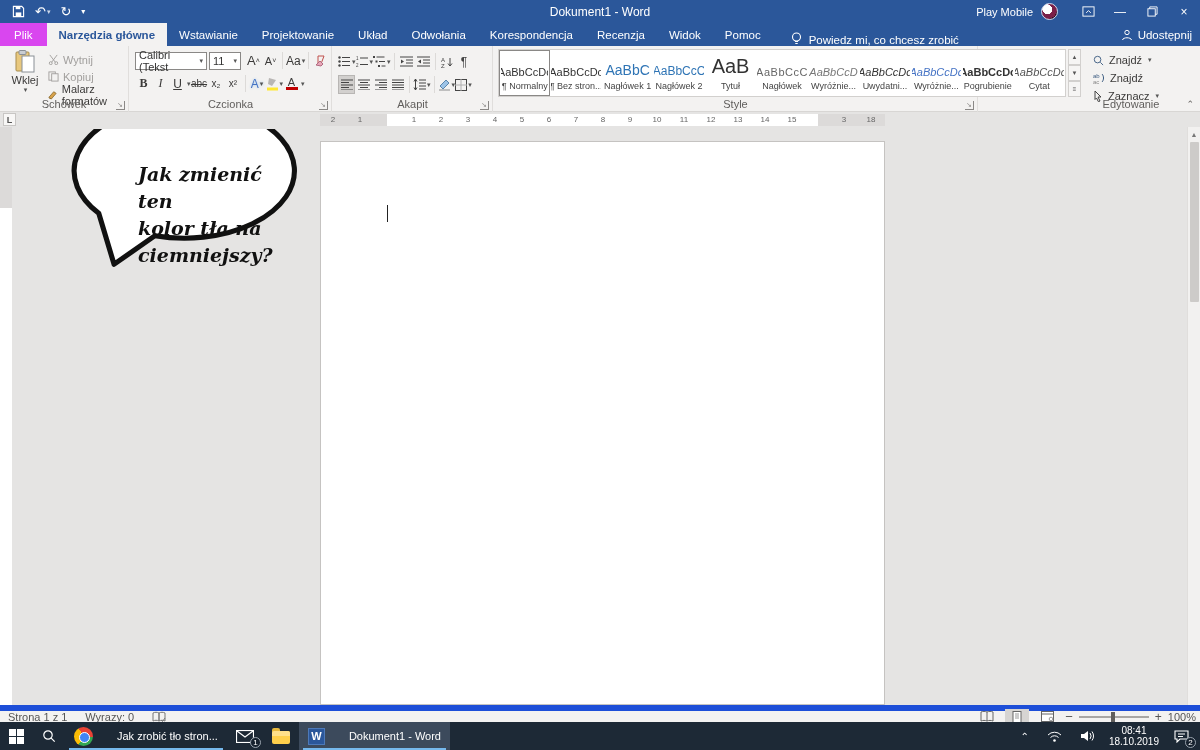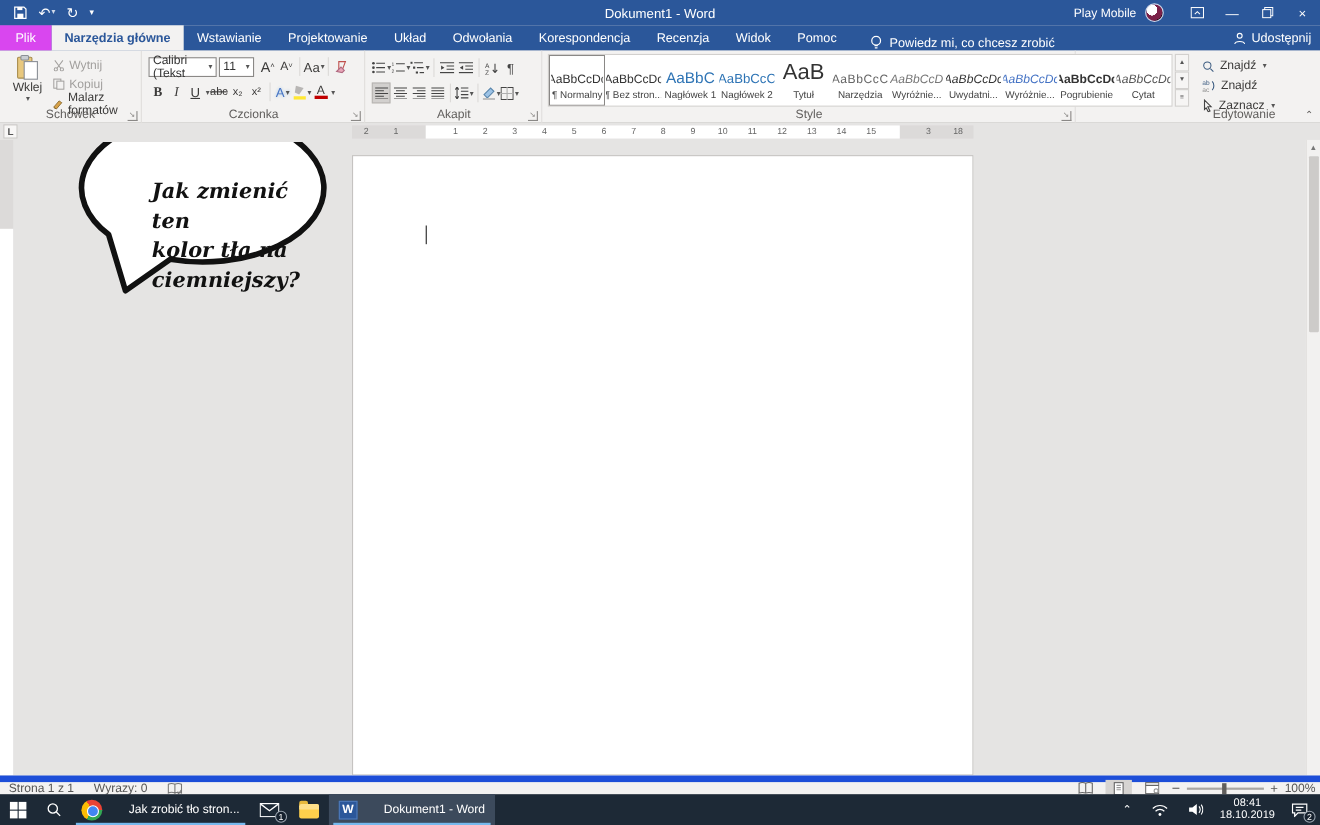--- a/index.html
+++ b/index.html
@@ -204,21 +204,21 @@
           </svg>
         <span>Malarz formatów</span>
       </div>
     </div>
     <div class="glabel">Schowek</div>
     <div class="launcher">↘</div>
   </div>
 
   <div class="rgroup" style="left:130px; width:202px;">
     <div style="position:absolute; left:5px; top:5px; display:flex; align-items:center;">
-      <span class="combo" style="width:62px;">
+      <span class="combo" style="width:72px;">
           <span>Calibri (Tekst</span>
           <span class="caret">▾</span>
         </span>
       <span class="combo" style="width:32px; margin-left:2px;">
           <span>11</span>
           <span class="caret">▾</span>
         </span>
       <span class="fbtn" style="margin-left:4px; font-size:13px;">
           <span>A</span>
           <sup style="font-size:7px;">˄</sup>
@@ -401,21 +401,21 @@
       <div class="stitem">
           <span class="stsample" style="font-size:12px; color:#2e74b5;">AaBbCcC</span>
           <span class="stname">Nagłówek 2</span>
         </div>
       <div class="stitem">
           <span class="stsample" style="font-size:20px; color:#333;">AaB</span>
           <span class="stname">Tytuł</span>
         </div>
       <div class="stitem">
           <span class="stsample" style="color:#666; letter-spacing:0.5px;">AaBbCcC</span>
-          <span class="stname">Narzędzia</span>
+          <span class="stname">Nagłówek</span>
         </div>
       <div class="stitem">
           <span class="stsample" style="font-style:italic; color:#777;">AaBbCcD</span>
           <span class="stname">Wyróżnie...</span>
         </div>
       <div class="stitem">
           <span class="stsample" style="font-style:italic;">AaBbCcDc</span>
           <span class="stname">Uwydatni...</span>
         </div>
       <div class="stitem">

